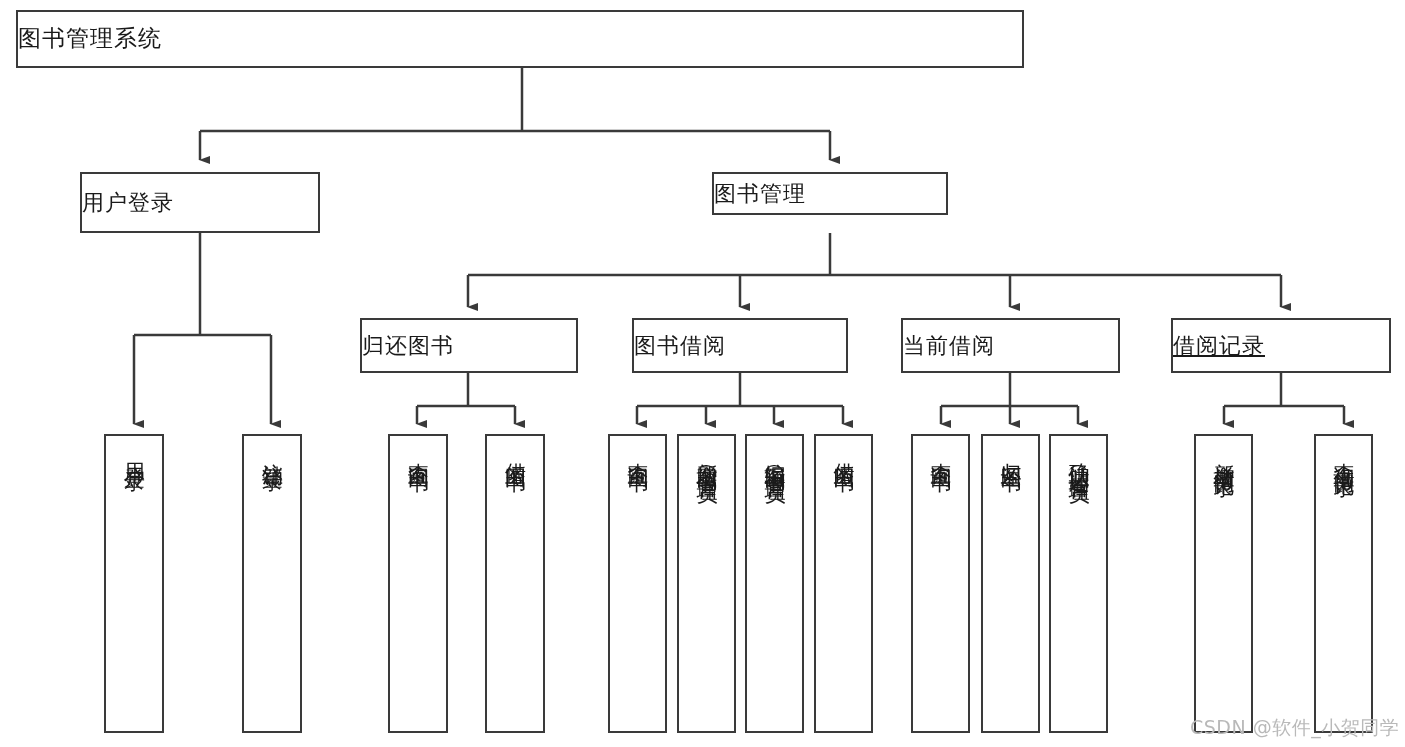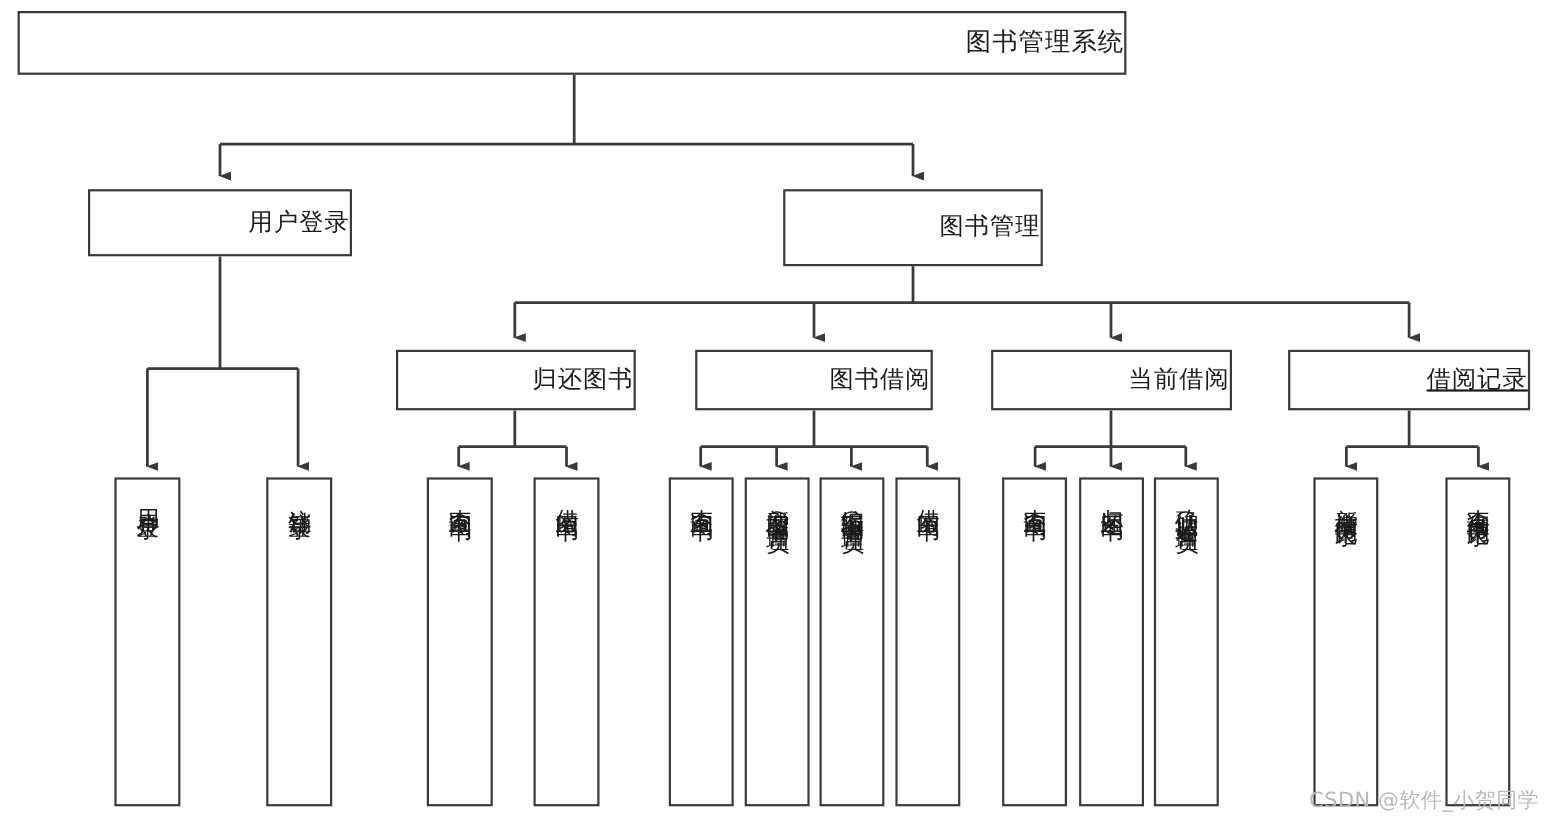--- a/index.html
+++ b/index.html
@@ -26,21 +26,21 @@
     height: 747px;
     pointer-events: none;
   }
   .node {
     position: absolute;
     box-sizing: border-box;
     background: #ffffff;
     border: 2px solid #3a3a3a;
     display: flex;
     align-items: center;
-    justify-content: flex-end;
+    justify-content: flex-start;
     color: #1a1a1a;
   }
   .node-label {
     display: block;
     text-align: center;
     line-height: 1.18;
     letter-spacing: 1px;
   }
   
   .node.h .node-label {
@@ -128,21 +128,21 @@
     </g>
   </svg>
 
   <div class="node h root" style="left:16px; top:10px; width:1008px; height:58px;">
     <span class="node-label">图书管理系统</span>
   </div>
 
   <div class="node h" style="left:80px; top:172px; width:240px; height:61px;">
     <span class="node-label">用户登录</span>
   </div>
-  <div class="node h" style="left:712px; top:172px; width:236px; height:70px;">
+  <div class="node h" style="left:712px; top:172px; width:236px; height:43px;">
     <span class="node-label">图书管理</span>
   </div>
 
   <div class="node h" style="left:360px; top:318px; width:218px; height:55px;">
     <span class="node-label">归还图书</span>
   </div>
   <div class="node h" style="left:901px; top:318px; width:219px; height:55px;">
     <span class="node-label">当前借阅</span>
   </div>
   <div class="node h" style="left:632px; top:318px; width:216px; height:55px;">

